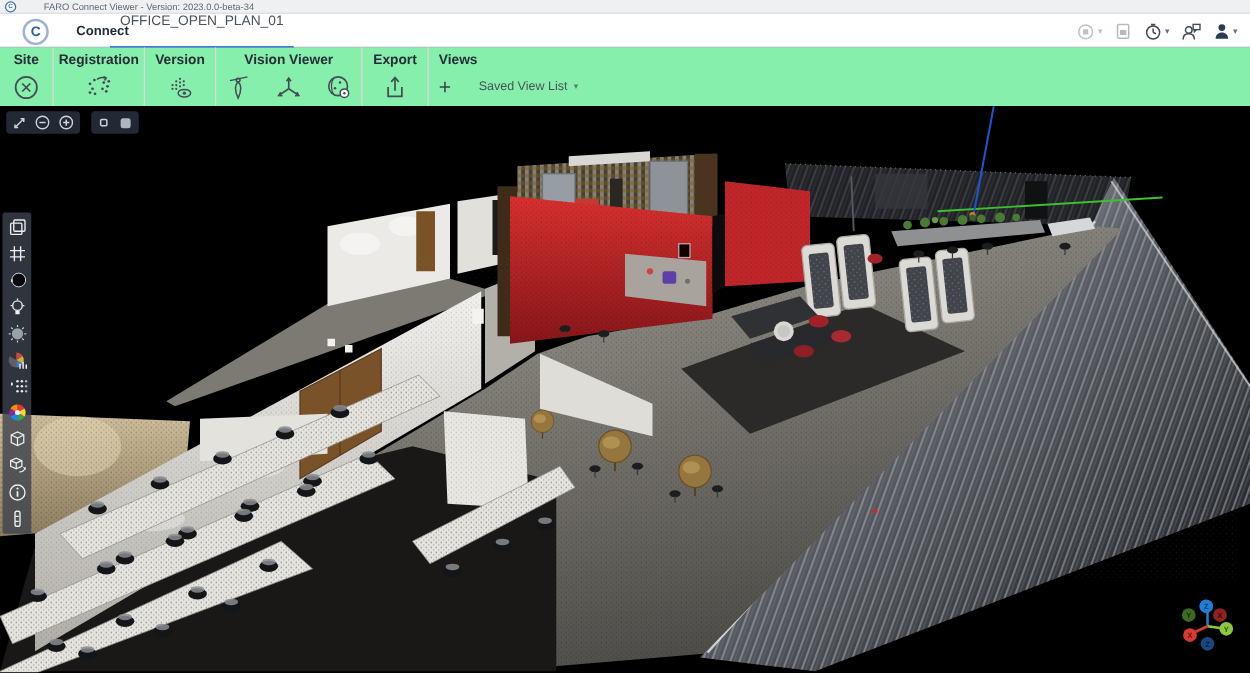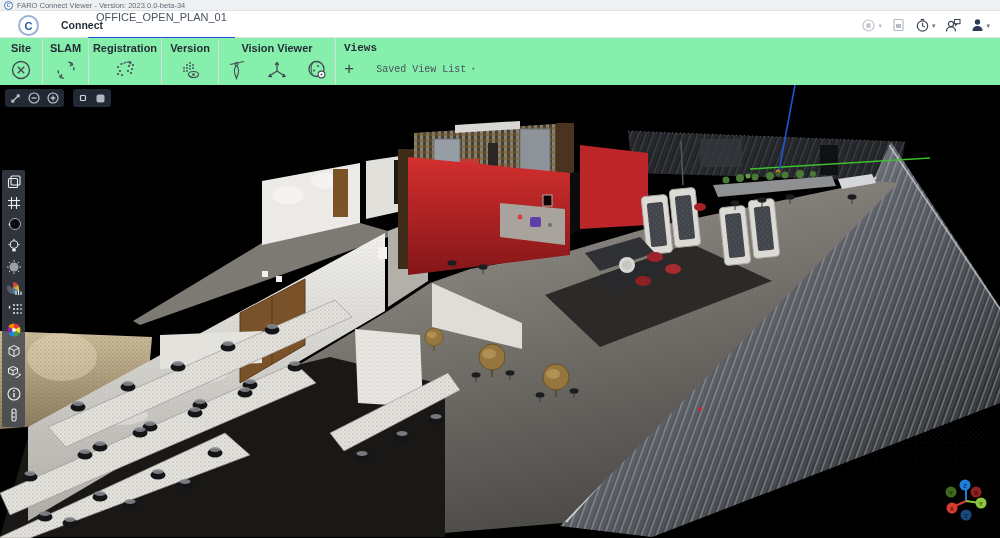--- a/index.html
+++ b/index.html
@@ -1,19 +1,19 @@
 <!DOCTYPE html>
 <html><head>
 <meta charset="utf-8">
 <style>
   html,body{margin:0;padding:0;}
   body{width:1000px;height:538px;overflow:hidden;background:#000;
        font-family:"Liberation Sans",sans-serif;position:relative;}
   .titlebar{position:absolute;top:0;left:0;width:1000px;height:11px;background:#eef0f2;
-            border-bottom:1px solid #dfe2e5;display:flex;align-items:center;gap:4px;
+            border-bottom:1px solid #dfe2e5;display:flex;align-items:center;gap:22px;
             padding-left:4px;box-sizing:border-box;font-size:7.5px;color:#5f6a76;line-height:11px;}
   .titlebar .appdot{width:7px;height:7px;border-radius:50%;border:1px solid #3a6fb0;
             color:#3a6fb0;font-size:5px;font-weight:bold;display:flex;align-items:center;
             justify-content:center;background:#fff;line-height:5px;}
   .menubar{position:absolute;top:11px;left:0;width:1000px;height:27px;background:#ffffff;
            border-bottom:1px solid #e3e6e9;box-sizing:border-box;}
   .logo{position:absolute;left:18px;top:4px;width:17px;height:17px;border-radius:50%;
         border:2px solid #9db3d6;color:#2c5fa0;font-weight:bold;font-size:11px;
         display:flex;align-items:center;justify-content:center;background:#fff;}
   .brand{position:absolute;left:61px;top:8px;font-size:10.5px;font-weight:bold;color:#1f2a36;}
@@ -25,21 +25,21 @@
   .caret.dis{color:#b9bfc7;}
 
   .ribbon{position:absolute;top:38px;left:0;width:1000px;height:47px;background:#86efac;
           display:flex;box-sizing:border-box;}
   .rgroup{position:relative;display:flex;flex-direction:column;align-items:center;
           padding-top:4px;box-sizing:border-box;border-right:1px solid #d8dbde;}
   .rgroup .lbl{font-size:11px;font-weight:bold;color:#262d36;white-space:nowrap;}
   .rgroup .icons{flex:1;display:flex;align-items:center;gap:16px;}
   .g-site{width:43px}.g-slam{width:46px}.g-align{width:47px}.g-reg{width:73px}
   .g-ana{width:57px}.g-fil{width:51px}.g-vis{width:117px}.g-exp{width:53px}
-  .g-views{flex:1;border-right:none;align-items:flex-start;padding-left:8px;font-family:Liberation Mono, monospace;}
+  .g-views{flex:1;border-right:none;align-items:flex-start;padding-left:8px;}
   .g-views .vrow{flex:1;display:flex;align-items:center;gap:22px;}
   .addview{font-size:17px;color:#3c434c;font-weight:normal;cursor:default;line-height:1;}
   .savedlist{font-size:10px;color:#49515a;display:flex;align-items:center;gap:5px;}
 
   .canvas{position:absolute;top:85px;left:0;width:1000px;height:453px;background:#000;}
   .vp-toolbar{position:absolute;top:4px;left:5px;display:flex;gap:9px;}
   .pill{background:rgba(38,45,56,.92);border-radius:3px;height:18px;display:flex;
         align-items:center;padding:0 5px;gap:7px;}
   .left-toolbar{position:absolute;left:2px;top:85px;width:23px;height:257px;
         background:rgba(60,66,76,.8);border-radius:2px;display:flex;flex-direction:column;
@@ -102,31 +102,20 @@
 </div>
 
 <div class="ribbon">
   <div class="rgroup g-site">
     <div class="lbl">Site</div>
     <div class="icons">
       <svg width="24" height="24" viewBox="0 0 24 24">
         <circle cx="12" cy="12" r="8.5" fill="none" stroke="#454b54" stroke-width="1.4"></circle>
         <line x1="8.8" y1="8.8" x2="15.2" y2="15.2" stroke="#454b54" stroke-width="1.4"></line>
         <line x1="15.2" y1="8.8" x2="8.8" y2="15.2" stroke="#454b54" stroke-width="1.4"></line>
-      </svg>
-    </div>
-  </div>
-  <div class="rgroup g-slam">
-    <div class="lbl">SLAM</div>
-    <div class="icons">
-      <svg width="24" height="24" viewBox="0 0 24 24">
-        <path d="M17 5 A8.2 8.2 0 0 1 19.5 13.5" fill="none" stroke="#454b54" stroke-width="1.4" stroke-dasharray="3 2"></path>
-        <path d="M7.5 19.5 A8.2 8.2 0 0 1 4.6 10.5" fill="none" stroke="#454b54" stroke-width="1.4" stroke-dasharray="3 2"></path>
-        <path d="M14.5 4 L18 5.3 L16.2 8.4" fill="none" stroke="#454b54" stroke-width="1.4"></path>
-        <path d="M9.8 20.4 L6.4 19.3 L8 16.2" fill="none" stroke="#454b54" stroke-width="1.4"></path>
       </svg>
     </div>
   </div>
   <div class="rgroup g-reg">
     <div class="lbl">Registration</div>
     <div class="icons">
       <svg width="24" height="24" viewBox="0 0 24 24">
         <g fill="#454b54">
           <circle cx="5" cy="9" r="1.1"></circle>
             <circle cx="7" cy="13" r="1.1"></circle>
@@ -181,20 +170,30 @@
         <line x1="12" y1="13" x2="19.5" y2="18" stroke="#454b54" stroke-width="1.3"></line>
         <path d="M17 18.6 L20 18.4 L18.4 15.8" fill="none" stroke="#454b54" stroke-width="1.3"></path>
       </svg>
       <svg width="24" height="24" viewBox="0 0 24 24">
         <circle cx="11.5" cy="11" r="7.5" fill="none" stroke="#454b54" stroke-width="1.3"></circle>
         <path d="M8 4.5 C5.5 8 5.5 14 8 17.5" fill="none" stroke="#454b54" stroke-width="1"></path>
         <circle cx="13" cy="8" r="1" fill="#454b54"></circle>
           <circle cx="9" cy="12.5" r="1" fill="#454b54"></circle>
         <circle cx="16.5" cy="16.5" r="3.4" fill="#fff" stroke="#454b54" stroke-width="1.2"></circle>
         <circle cx="16.5" cy="16.5" r="1" fill="#454b54"></circle>
+      </svg>
+    </div>
+  </div>
+  <div class="rgroup g-exp">
+    <div class="lbl">Export</div>
+    <div class="icons">
+      <svg width="24" height="24" viewBox="0 0 24 24">
+        <path d="M6.5 11.5 L6.5 19 L17.5 19 L17.5 11.5" fill="none" stroke="#454b54" stroke-width="1.4"></path>
+        <line x1="12" y1="4.5" x2="12" y2="14.5" stroke="#454b54" stroke-width="1.4"></line>
+        <path d="M9 7.5 L12 4 L15 7.5" fill="none" stroke="#454b54" stroke-width="1.4"></path>
       </svg>
     </div>
   </div>
   <div class="rgroup g-views">
     <div class="lbl">Views</div>
     <div class="vrow">
       <span class="addview">+</span>
       <span class="savedlist">
         <span>Saved View List</span>
         <span class="caret">▾</span>

